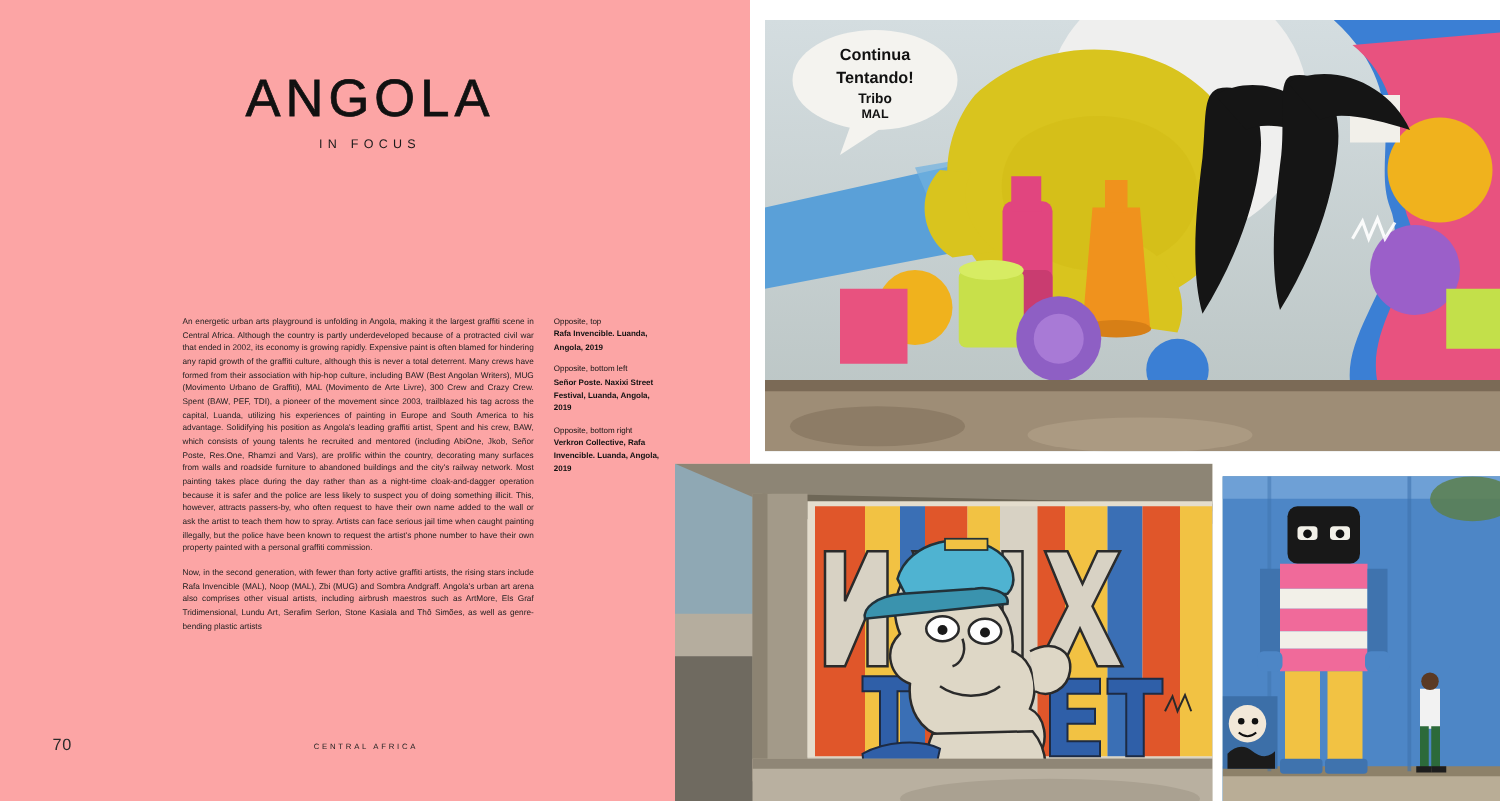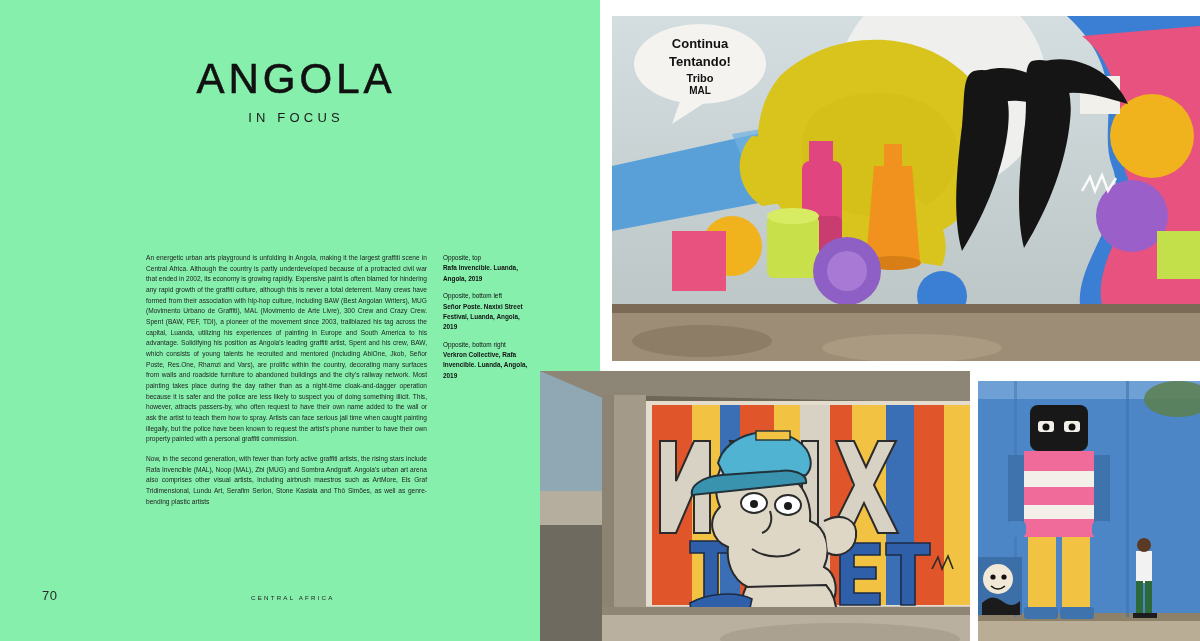--- a/index.html
+++ b/index.html
@@ -5,35 +5,35 @@
   * { box-sizing: border-box; margin: 0; padding: 0; }
   html, body {
     width: 1200px; height: 641px;
     background: #ffffff;
     font-family: "Liberation Sans", sans-serif;
     overflow: hidden;
   }
   .spread { position: relative; width: 1200px; height: 641px; background: #fff; }
 
   
-  .left-page { position: absolute; left: 0; top: 0; width: 600px; height: 641px; background: #86efac; }
+  .left-page { position: absolute; left: 0; top: 0; width: 600px; height: 641px; background: #fca5a5; }
 
   .title-block { position: absolute; left: 196px; top: 58px; width: 200px; text-align: center; }
   .title {
     font-family: "Liberation Sans", sans-serif;
     font-size: 42px;
     letter-spacing: 4px;
     font-weight: 400;
     color: #111;
     line-height: 1;
     -webkit-text-stroke: 0.6px #111;
   }
   .subtitle {
     margin-top: 10px;
-    font-size: 13px;
+    font-size: 10px;
     letter-spacing: 4.2px;
     color: #1a1a1a;
     font-weight: 400;
   }
 
   .body-col {
     position: absolute;
     left: 146px; top: 253px;
     width: 281px;
     font-size: 6.6px;

